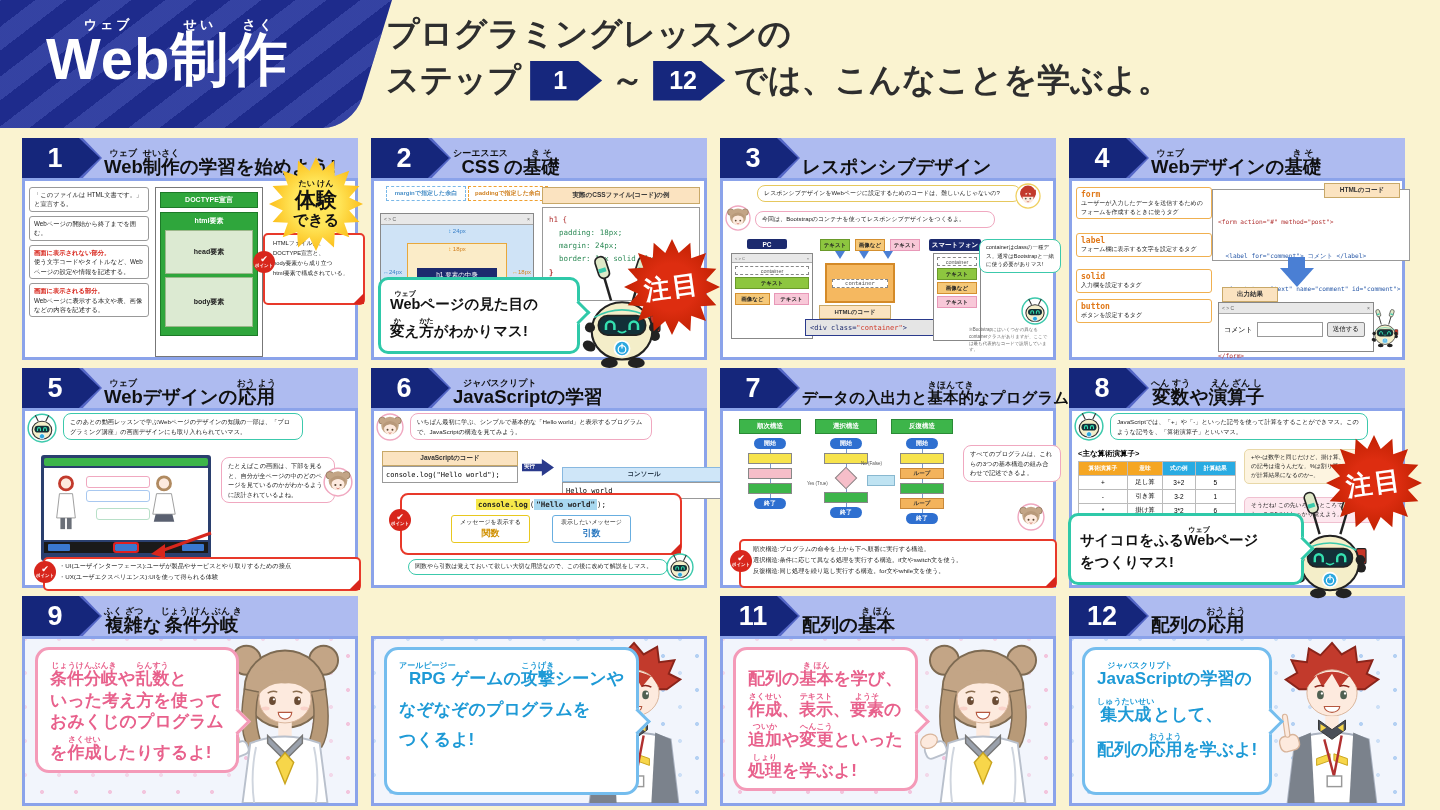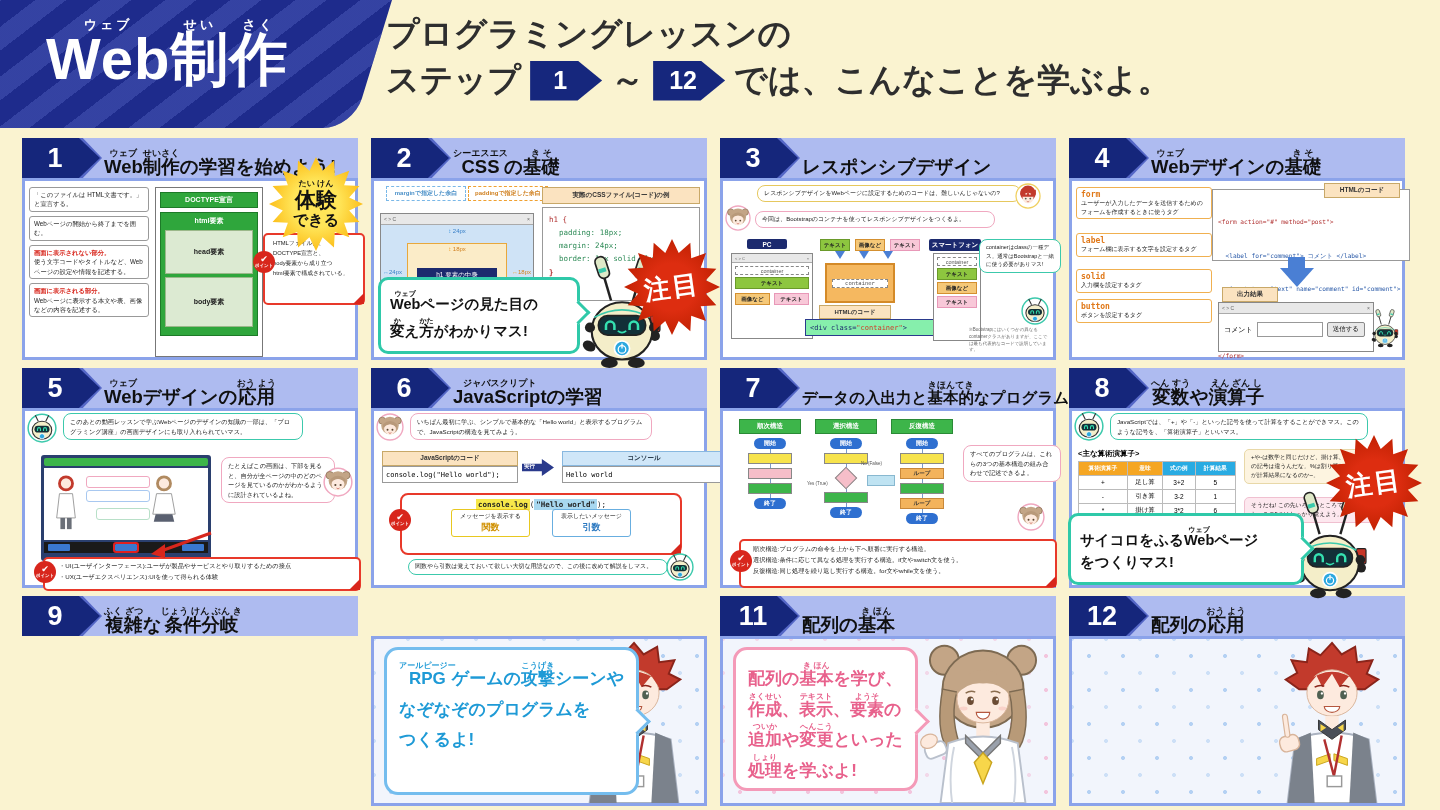--- a/index.html
+++ b/index.html
@@ -361,21 +361,21 @@
       </div>
       <div class="abs" style="left:112px;top:70px;display:flex;gap:14px">
         <div style="width:0;height:0;border-left:5px solid transparent;border-right:5px solid transparent;border-top:8px solid #4a7fd4"></div>
         <div style="width:0;height:0;border-left:5px solid transparent;border-right:5px solid transparent;border-top:8px solid #4a7fd4"></div>
         <div style="width:0;height:0;border-left:5px solid transparent;border-right:5px solid transparent;border-top:8px solid #4a7fd4"></div>
       </div>
       <div class="abs" style="left:102px;top:82px;width:66px;height:36px;background:#f5b860;border:2px solid #d48a28;display:flex;align-items:center;justify-content:center">
         <div class="ctag mono" style="background:#fff;width:52px">container</div>
       </div>
       <div class="hl abs" style="left:96px;top:124px;width:70px;height:12px;font-size:6px">HTMLのコード</div>
-      <div class="abs mono" style="left:82px;top:138px;width:124px;height:15px;border:1.5px solid #2a3a8c;background:#86efac;font-size:7px;display:flex;align-items:center;padding-left:4px">
+      <div class="abs mono" style="left:82px;top:138px;width:124px;height:15px;border:1.5px solid #2a3a8c;background:#e5e5e5;font-size:7px;display:flex;align-items:center;padding-left:4px">
         <span style="color:#1c2a6e">&lt;div class=</span>
           <span style="color:#d03a2a">"container"</span>
           <span style="color:#1c2a6e">&gt;</span>
       </div>
       <div class="navlab abs" style="left:206px;top:58px;width:52px">スマートフォン</div>
       <div class="abs" style="left:210px;top:72px;width:42px;height:84px;border:1px solid #888;background:#fff;padding:1px 2px">
         <div class="ctag">container</div>
         <div class="chip ch-g">テキスト</div>
         <div class="chip ch-o">画像など</div>
         <div class="chip ch-p">テキスト</div>
@@ -505,29 +505,29 @@
       <svg class="av" style="left:2px;top:2px;width:28px;height:28px">
           <use href="#s-girl-av"></use>
         </svg>
       <div class="mini m-pink" style="left:36px;top:2px;width:228px;font-size:6.2px">いちばん最初に学ぶ、シンプルで基本的な「Hello world」と表示するプログラムで、JavaScriptの構造を見てみよう。</div>
       <div class="abs" style="left:8px;top:40px;width:136px">
         <div class="hl" style="height:13px;font-size:6.5px">JavaScriptのコード</div>
         <div class="codebox mono" style="height:15px;font-size:7px;display:flex;align-items:center;padding-left:3px">console.log("Hello world");</div>
       </div>
       <div class="abs" style="left:148px;top:48px;width:32px;height:17px;background:#2a3a8c;clip-path:polygon(0 28%,62% 28%,62% 0,100% 50%,62% 100%,62% 72%,0 72%)"></div>
       <div class="abs" style="left:150px;top:52px;font-size:5.5px;color:#fff;z-index:2;font-weight:bold">実行</div>
-      <div class="abs" style="left:188px;top:40px;width:164px">
+      <div class="abs" style="left:188px;top:56px;width:164px">
         <div class="bluehl" style="height:13px;font-size:6.5px">コンソール</div>
         <div class="codebox mono" style="height:15px;font-size:7px;display:flex;align-items:center;padding-left:3px">Hello world</div>
       </div>
       <div class="pbox" style="left:26px;top:82px;width:278px;height:58px;border-radius:8px">
         <div class="mono" style="text-align:center;font-size:7.5px;margin-top:5px">
           <span style="background:#f7e84a;padding:1px 2px;font-weight:bold">console.log</span><span>(</span><span style="background:#a8d8f0;padding:1px 2px;font-weight:bold">"Hello world"</span><span>);</span>
         </div>
-        <div style="display:flex;justify-content:center;gap:22px;">
+        <div style="display:flex;justify-content:center;gap:22px;margin-top:6px">
           <div style="border:1.5px solid #e8c820;border-radius:3px;padding:2px 8px;text-align:center">
             <div style="font-size:6px">メッセージを表示する</div>
             <div style="font-size:9px;font-weight:bold;color:#d09000">関数</div>
           </div>
           <div style="border:1.5px solid #68aee0;border-radius:3px;padding:2px 8px;text-align:center">
             <div style="font-size:6px">表示したいメッセージ</div>
             <div style="font-size:9px;font-weight:bold;color:#2a78c0">引数</div>
           </div>
         </div>
         <div class="pchk"></div>
@@ -661,20 +661,31 @@
   </div>
 
   <div class="card">
     <div class="band">
       <div class="chev2"></div>
       <div class="chev1">
           <span>9</span>
         </div>
       <div class="title"><ruby>複雑<rt>ふく ざつ</rt></ruby>な<ruby>条件分岐<rt>じょう けん ぶん き</rt></ruby></div>
     </div>
+    <div class="body dots-p">
+      <div class="bigbb pinkv" style="left:10px;top:8px">
+        <span class="bl"><ruby>条件分岐<rt>じょうけんぶんき</rt></ruby>や<ruby>乱数<rt>らんすう</rt></ruby>と</span>
+        <span class="bl">いった考え方を使って</span>
+        <span class="bl">おみくじのプログラム</span>
+        <span class="bl">を<ruby>作成<rt>さくせい</rt></ruby>したりするよ!</span>
+      </div>
+      <svg class="av" style="right:2px;bottom:0;width:136px;height:164px">
+          <use href="#s-girl"></use>
+        </svg>
+    </div>
   </div>
 
   <div class="card">
     <div class="body dots-b">
       <div class="bigbb bluev" style="left:10px;top:8px;min-height:130px">
         <span class="bl"><ruby>RPG<rt>アールピージー</rt></ruby>ゲームの<ruby>攻撃<rt>こうげき</rt></ruby>シーンや</span>
         <span class="bl" style="margin-top:12px">なぞなぞのプログラムを</span>
         <span class="bl" style="margin-top:12px">つくるよ!</span>
       </div>
       <svg class="av" style="right:2px;bottom:0;width:136px;height:164px">
@@ -706,19 +717,24 @@
 
   <div class="card">
     <div class="band">
       <div class="chev2"></div>
       <div class="chev1">
           <span>12</span>
         </div>
       <div class="title">配列の<ruby>応用<rt>おう よう</rt></ruby></div>
     </div>
     <div class="body dots-b">
+      <div class="bigbb bluev" style="left:10px;top:8px;min-height:130px">
+        <span class="bl"><ruby>JavaScript<rt>ジャバスクリプト</rt></ruby>の学習の</span>
+        <span class="bl" style="margin-top:8px"><ruby>集大成<rt>しゅうたいせい</rt></ruby>として、</span>
+        <span class="bl" style="margin-top:8px">配列の<ruby>応用<rt>おうよう</rt></ruby>を学ぶよ!</span>
+      </div>
       <svg class="av" style="right:2px;bottom:0;width:136px;height:164px">
           <use href="#s-boy"></use>
         </svg>
     </div>
   </div>
 
 </div>
 
 </body></html>

